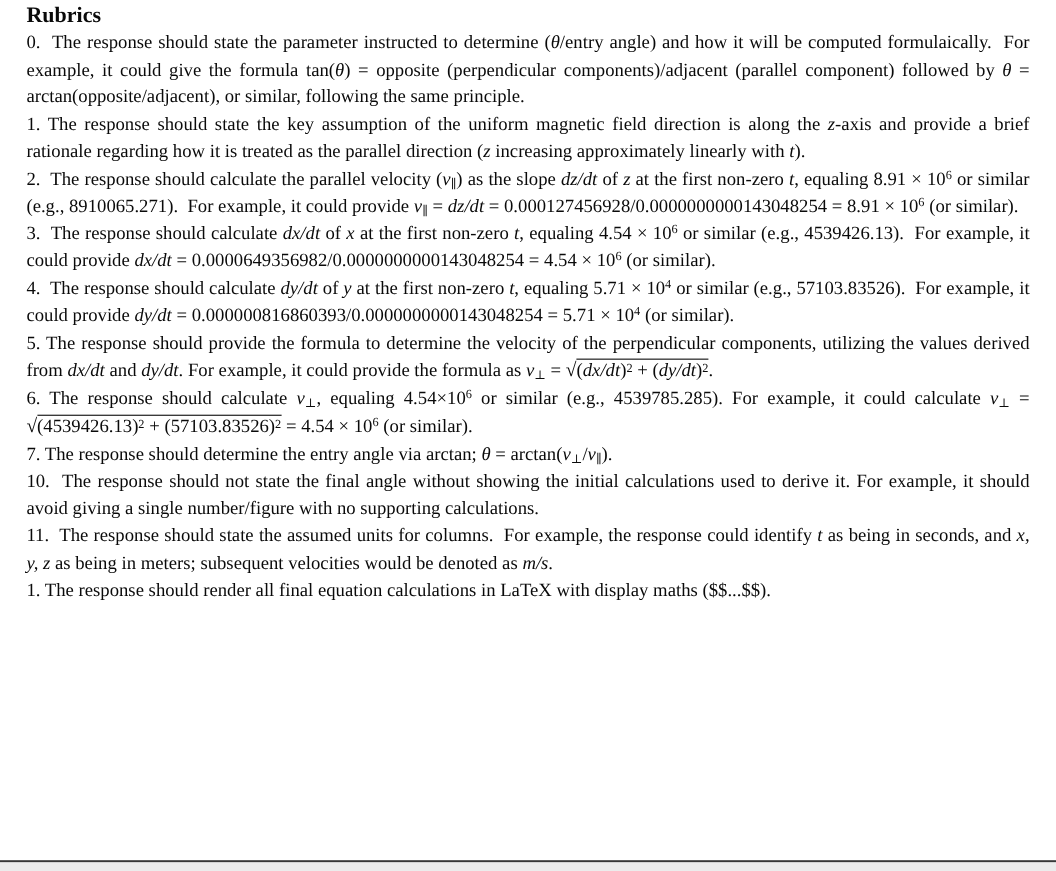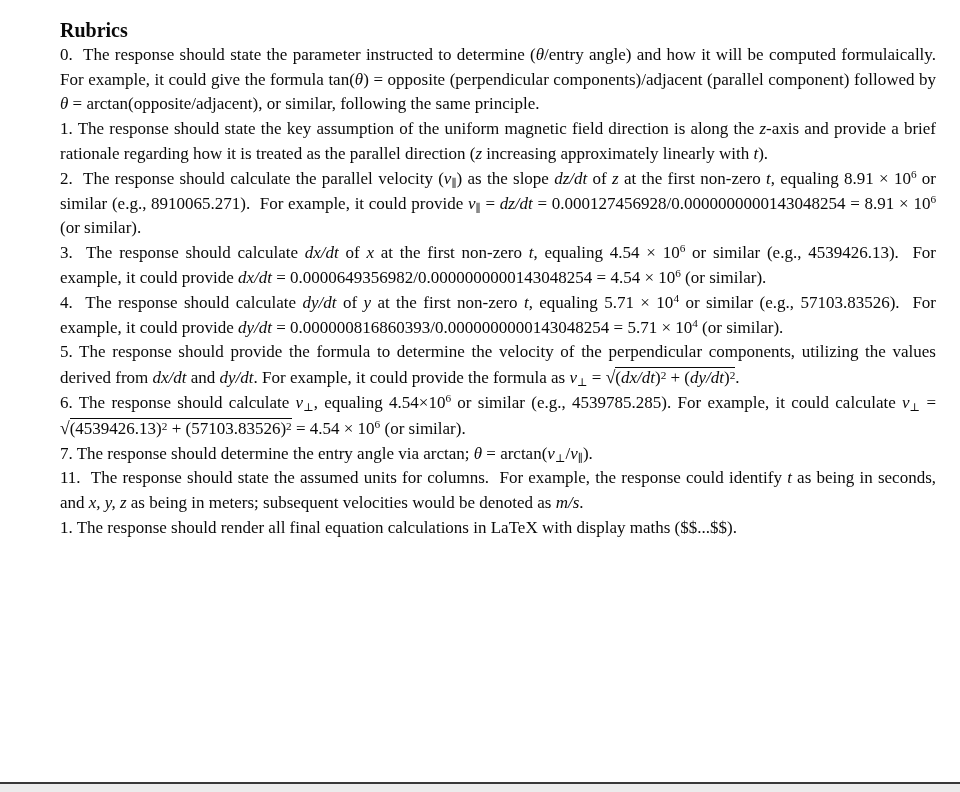--- a/index.html
+++ b/index.html
@@ -9,22 +9,21 @@
   }
   body {
     width: 960px;
     height: 792px;
     position: relative;
     overflow: hidden;
     font-family: "Liberation Serif", "DejaVu Serif", serif;
     color: #0a0a0a;
   }
   .doc {
-    padding: 18px 24px 0 24px;
-    margin-left: 36px;
+    padding: 2px 24px 0 24px;
   }
   .title {
     font-size: 20px;
     line-height: 24.8px;
     font-weight: bold;
   }
   .rubric {
     margin: 0;
     font-size: 17px;
     line-height: 24.8px;
@@ -71,19 +70,20 @@
   <div class="title">Rubrics</div>
   <div>
       <p class="rubric"><span>0.  The response should state the parameter instructed to determine (</span><span class="i">θ</span><span>/entry angle) and how it will be computed formulaically.  For example, it could give the formula tan(</span><span class="i">θ</span><span>) = opposite (perpendicular components)/adjacent (parallel component) followed by </span><span class="i">θ</span><span> = arctan(opposite/adjacent), or similar, following the same principle.</span></p>
       <p class="rubric"><span>1. The response should state the key assumption of the uniform magnetic field direction is along the </span><span class="i">z</span><span>-axis and provide a brief rationale regarding how it is treated as the parallel direction (</span><span class="i">z</span><span> increasing approximately linearly with </span><span class="i">t</span><span>).</span></p>
       <p class="rubric"><span>2.  The response should calculate the parallel velocity (</span><span class="i">v</span><span class="sub">∥</span><span>) as the slope </span><span class="i">dz/dt</span><span> of </span><span class="i">z</span><span> at the first non-zero </span><span class="i">t</span><span>, equaling 8.91 × 10</span><span class="sup">6</span><span> or similar (e.g., 8910065.271).  For example, it could provide </span><span class="i">v</span><span class="sub">∥</span><span> = </span><span class="i">dz/dt</span><span> = 0.000127456928/0.0000000000143048254 = 8.91 × 10</span><span class="sup">6</span><span> (or similar).</span></p>
       <p class="rubric"><span>3.  The response should calculate </span><span class="i">dx/dt</span><span> of </span><span class="i">x</span><span> at the first non-zero </span><span class="i">t</span><span>, equaling 4.54 × 10</span><span class="sup">6</span><span> or similar (e.g., 4539426.13).  For example, it could provide </span><span class="i">dx/dt</span><span> = 0.0000649356982/0.0000000000143048254 = 4.54 × 10</span><span class="sup">6</span><span> (or similar).</span></p>
       <p class="rubric"><span>4.  The response should calculate </span><span class="i">dy/dt</span><span> of </span><span class="i">y</span><span> at the first non-zero </span><span class="i">t</span><span>, equaling 5.71 × 10</span><span class="sup">4</span><span> or similar (e.g., 57103.83526).  For example, it could provide </span><span class="i">dy/dt</span><span> = 0.000000816860393/0.0000000000143048254 = 5.71 × 10</span><span class="sup">4</span><span> (or similar).</span></p>
       <p class="rubric"><span>5. The response should provide the formula to determine the velocity of the perpendicular components, utilizing the values derived from </span><span class="i">dx/dt</span><span> and </span><span class="i">dy/dt</span><span>. For example, it could provide the formula as </span><span class="i">v</span><span class="sub">⊥</span><span> = </span><span class="rad">√</span><span class="ov"><span>(</span><span class="i">dx/dt</span><span>)</span><span class="sup">2</span><span> + (</span><span class="i">dy/dt</span><span>)</span><span class="sup">2</span></span><span>.</span></p>
       <p class="rubric"><span>6. The response should calculate </span><span class="i">v</span><span class="sub">⊥</span><span>, equaling 4.54×10</span><span class="sup">6</span><span> or similar (e.g., 4539785.285). For example, it could calculate </span><span class="i">v</span><span class="sub">⊥</span><span> = </span><span class="rad">√</span><span class="ov"><span>(4539426.13)</span><span class="sup">2</span><span> + (57103.83526)</span><span class="sup">2</span></span><span> = 4.54 × 10</span><span class="sup">6</span><span> (or similar).</span></p>
       <p class="rubric"><span>7. The response should determine the entry angle via arctan; </span><span class="i">θ</span><span> = arctan(</span><span class="i">v</span><span class="sub">⊥</span><span>/</span><span class="i">v</span><span class="sub">∥</span><span>).</span></p>
+      <p class="rubric"><span>10.  The response should not state the final angle without showing the initial calculations used to derive it. For example, it should avoid giving a single number/figure with no supporting calculations.</span></p>
       <p class="rubric"><span>11.  The response should state the assumed units for columns.  For example, the response could identify </span><span class="i">t</span><span> as being in seconds, and </span><span class="i">x, y, z</span><span> as being in meters; subsequent velocities would be denoted as </span><span class="i">m/s</span><span>.</span></p>
       <p class="rubric"><span>1. The response should render all final equation calculations in LaTeX with display maths ($$...$$).</span></p>
     </div>
 </div>
 
 <div class="bottom-rule" style="background: rgb(56, 56, 56);"></div>
 <div class="bottom-strip" style="background: rgb(236, 236, 236);"></div>
 
 </body></html>

